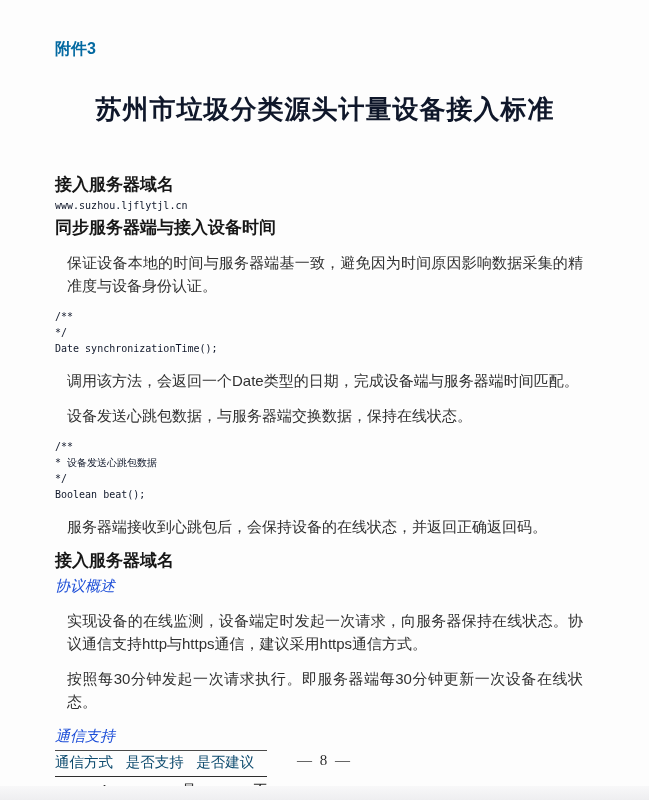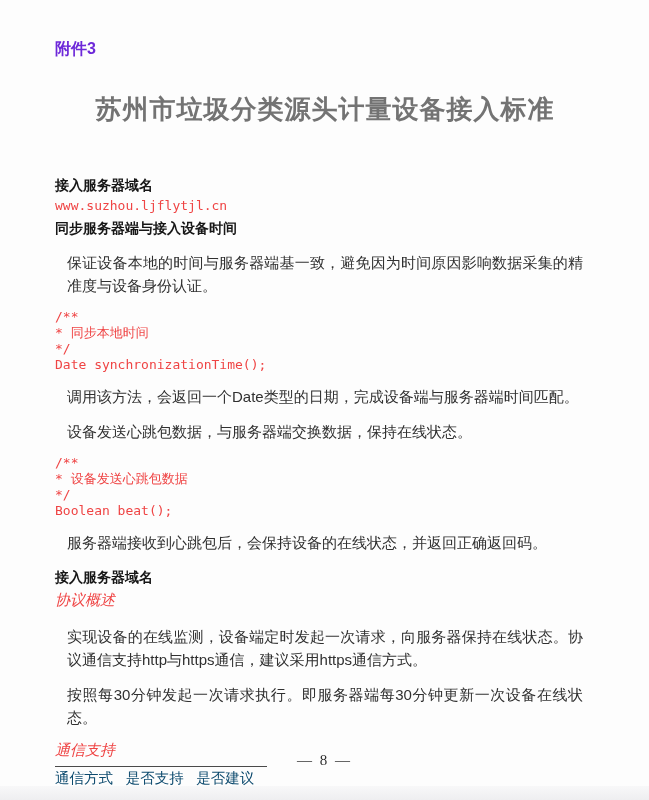--- a/index.html
+++ b/index.html
@@ -13,61 +13,60 @@
   }
   .page {
     position: absolute; inset: 0;
     padding: 38px 54px 0 55px;
     box-sizing: border-box;
   }
   .attachment {
     font-size: 16px;
     font-weight: 700;
     line-height: 22px;
-    color: #6d28d9;
+    color: #0369a1;
   }
   .title {
     margin: 32px 0 0 0;
     text-align: center;
     font-size: 26px;
     font-weight: 700;
     letter-spacing: 1px;
     line-height: 34px;
-    color: #737373;
+    color: #0f172a;
   }
   .content { margin-top: 48px; }
   .h2 {
-    font-size: 14px;
+    font-size: 17px;
     font-weight: 700;
     line-height: 22px;
     margin: 2px 0 1px 0;
     color: #171717;
   }
   .body-p {
     font-size: 15px;
     line-height: 23px;
     text-align: justify;
     margin: 12px;
     color: #303030;
   }
   .code {
     font-family: "DejaVu Sans Mono", monospace;
-    font-size: 13px;
+    font-size: 10px;
     line-height: 16px;
-    color: #ef4444;
+    color: #0f172a;
     white-space: pre;
   }
   .code-domain { line-height: 18px; }
   .ital {
     font-size: 15px;
     font-style: italic;
     line-height: 22px;
     margin: 3px 0 3px 0;
-    color: #ef4444;
-    font-family: Liberation Mono, monospace;
+    color: #1d4ed8;
   }
   .comm-table {
     margin-top: 3px;
     border-collapse: collapse;
     width: 212px;
     border-top: 1px solid #4a4a4a;
   }
   .comm-table th {
     font-size: 14.5px;
     font-weight: 400;
@@ -109,21 +108,20 @@
   <h1 class="title">苏州市垃圾分类源头计量设备接入标准</h1>
 
   <div class="content">
 
     <div class="h2">接入服务器域名</div>
     <div class="code code-domain">www.suzhou.ljflytjl.cn</div>
 
     <div class="h2">同步服务器端与接入设备时间</div>
     <p class="body-p">保证设备本地的时间与服务器端基一致，避免因为时间原因影响数据采集的精准度与设备身份认证。</p>
     <div class="code">/**</div>
-    <div class="code">* 同步本地时间</div>
     <div class="code">*/</div>
     <div class="code">Date synchronizationTime();</div>
     <p class="body-p">调用该方法，会返回一个Date类型的日期，完成设备端与服务器端时间匹配。</p>
 
     <p class="body-p">设备发送心跳包数据，与服务器端交换数据，保持在线状态。</p>
     <div class="code">/**</div>
     <div class="code">* 设备发送心跳包数据</div>
     <div class="code">*/</div>
     <div class="code">Boolean beat();</div>
     <p class="body-p">服务器端接收到心跳包后，会保持设备的在线状态，并返回正确返回码。</p>

